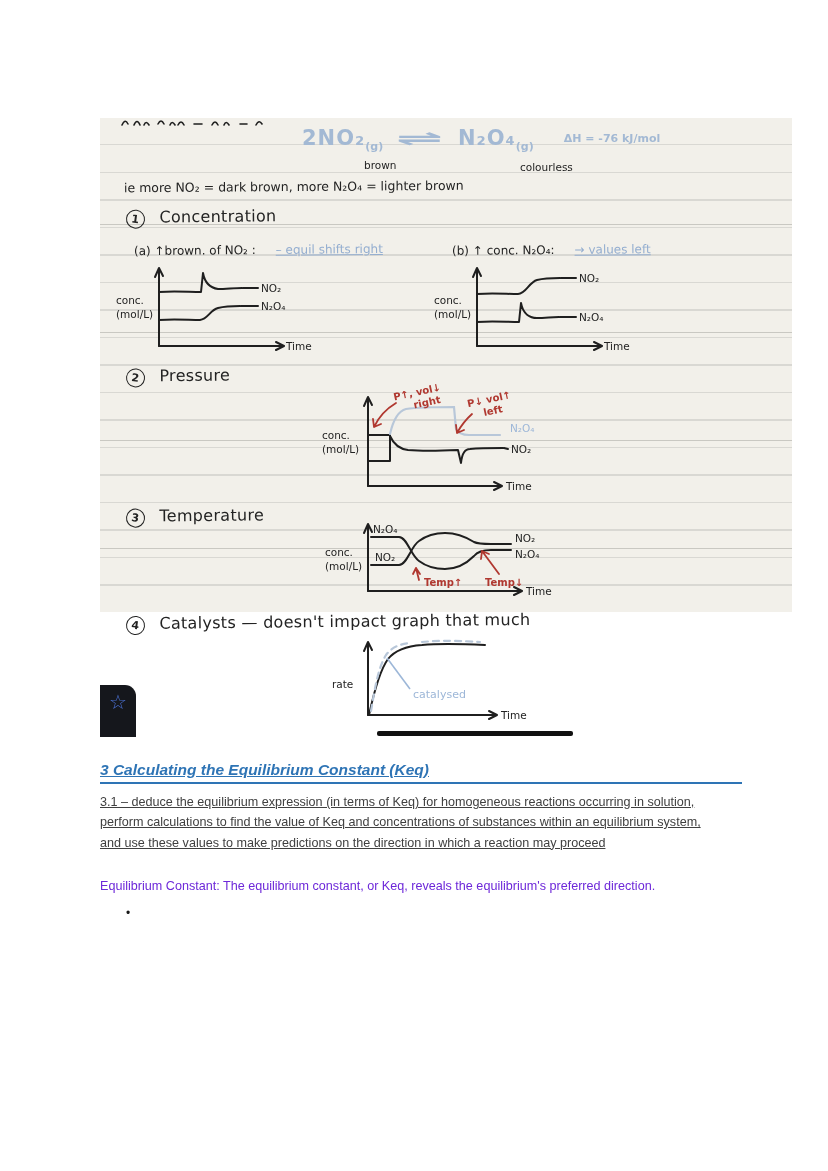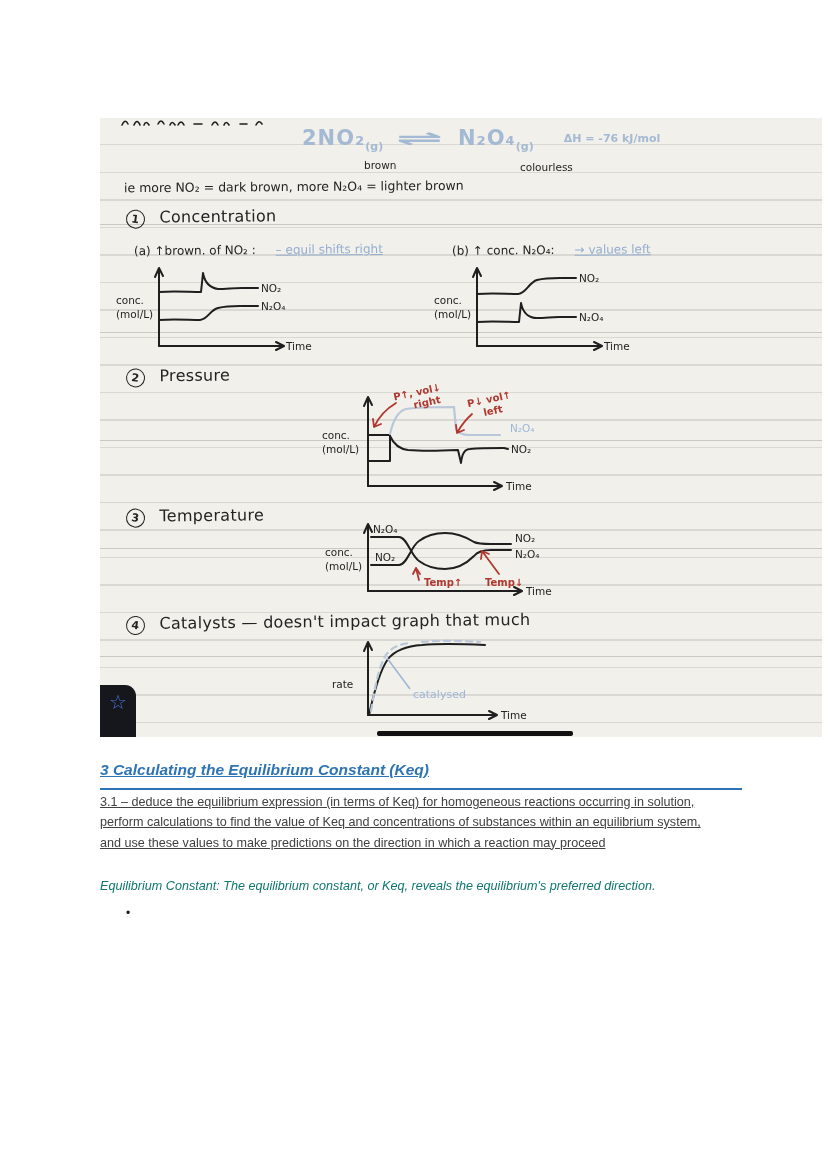--- a/index.html
+++ b/index.html
@@ -1,25 +1,25 @@
 <!DOCTYPE html>
 <html><head>
 <meta charset="utf-8">
 <style>
   html,body{margin:0;padding:0;background:#fff;}
   #page{position:relative;width:828px;height:1171px;background:#ffffff;overflow:hidden;
         font-family:"Liberation Sans",sans-serif;}
 
   
-  #notebook{position:absolute;left:100px;top:118px;width:692px;height:619px;
+  #notebook{position:absolute;left:100px;top:118px;width:692px;height:494px;
     background:
       repeating-linear-gradient(to bottom, transparent 0, transparent 106px, #c9c8c2 106px, #c9c8c2 107.5px, transparent 107.5px, transparent 108px),
       repeating-linear-gradient(to bottom, transparent 0, transparent 26px, #d9d8d3 26px, #d9d8d3 27.5px),
       #f2f0ea;
-    font-family:"DejaVu Sans",sans-serif;color:#232323;padding-left:30px;}
+    font-family:"DejaVu Sans",sans-serif;color:#232323;}
   .abs{position:absolute;}
   .hw{font-family:"DejaVu Sans",sans-serif;color:#232323;}
   .blue-ink{color:#94aed0;}
   .sec-head{font-size:16px;letter-spacing:.3px;transform:rotate(-.6deg);white-space:nowrap;}
   .circle-num{display:inline-block;width:17px;height:17px;border:1.8px solid #232323;border-radius:50%;
     text-align:center;line-height:17px;font-size:11px;font-weight:bold;margin-right:9px;transform:rotate(8deg);}
   .caption{font-size:12px;white-space:nowrap;transform:rotate(-.5deg);}
   .caption .note{margin-left:20px;text-decoration:underline;}
   .eq-row{display:flex;align-items:baseline;white-space:nowrap;}
   .eq-main{font-size:21px;font-weight:bold;color:#a3b9d4;letter-spacing:1px;}
@@ -33,25 +33,25 @@
   .sketch{stroke:#1f1f1f;stroke-width:2;fill:none;stroke-linecap:round;stroke-linejoin:round;}
   .sketch-thin{stroke:#1f1f1f;stroke-width:1.6;fill:none;stroke-linecap:round;}
   .blue-line{stroke:#b8c7d9;stroke-width:2.2;fill:none;stroke-linecap:round;}
   .red-line{stroke:#b03830;stroke-width:1.8;fill:none;stroke-linecap:round;}
   #star-tab{position:absolute;left:0;top:567px;width:36px;height:52px;background:#15171c;
     border-radius:0 11px 0 0;display:flex;align-items:flex-start;justify-content:center;cursor:pointer;}
   #star-tab span{color:#4a6fd0;font-size:20px;line-height:1;margin-top:7px;}
   #bottom-bar{position:absolute;left:277px;top:613px;width:196px;height:5px;background:#111;border-radius:2px;}
 
   
-  #doc-heading{position:absolute;left:100px;top:761px;width:642px;border-bottom:2px solid #2e74b5;padding-bottom:9px;}
+  #doc-heading{position:absolute;left:100px;top:761px;width:642px;border-bottom:2px solid #2e74b5;padding-bottom:3px;}
   #doc-heading span{font-style:italic;font-weight:bold;font-size:15.5px;color:#2e74b5;text-decoration:underline;}
   #doc-objective{position:absolute;left:100px;top:792px;width:620px;font-size:12.6px;line-height:20.3px;
     color:#404040;text-decoration:underline;}
-  #doc-definition{position:absolute;left:100px;top:879px;width:660px;font-size:12.6px;color:#0f766e;font-style:italic;}
+  #doc-definition{position:absolute;left:100px;top:879px;width:660px;font-size:12.6px;color:#6d28d9;}
   #doc-bullet{position:absolute;left:126px;top:906px;width:600px;font-size:12.6px;color:#181818;display:flex;}
   #doc-bullet .dot{width:24px;font-size:12px;}
 </style>
 </head>
 <body>
 
 <div id="page">
 
   <div id="notebook">
 

